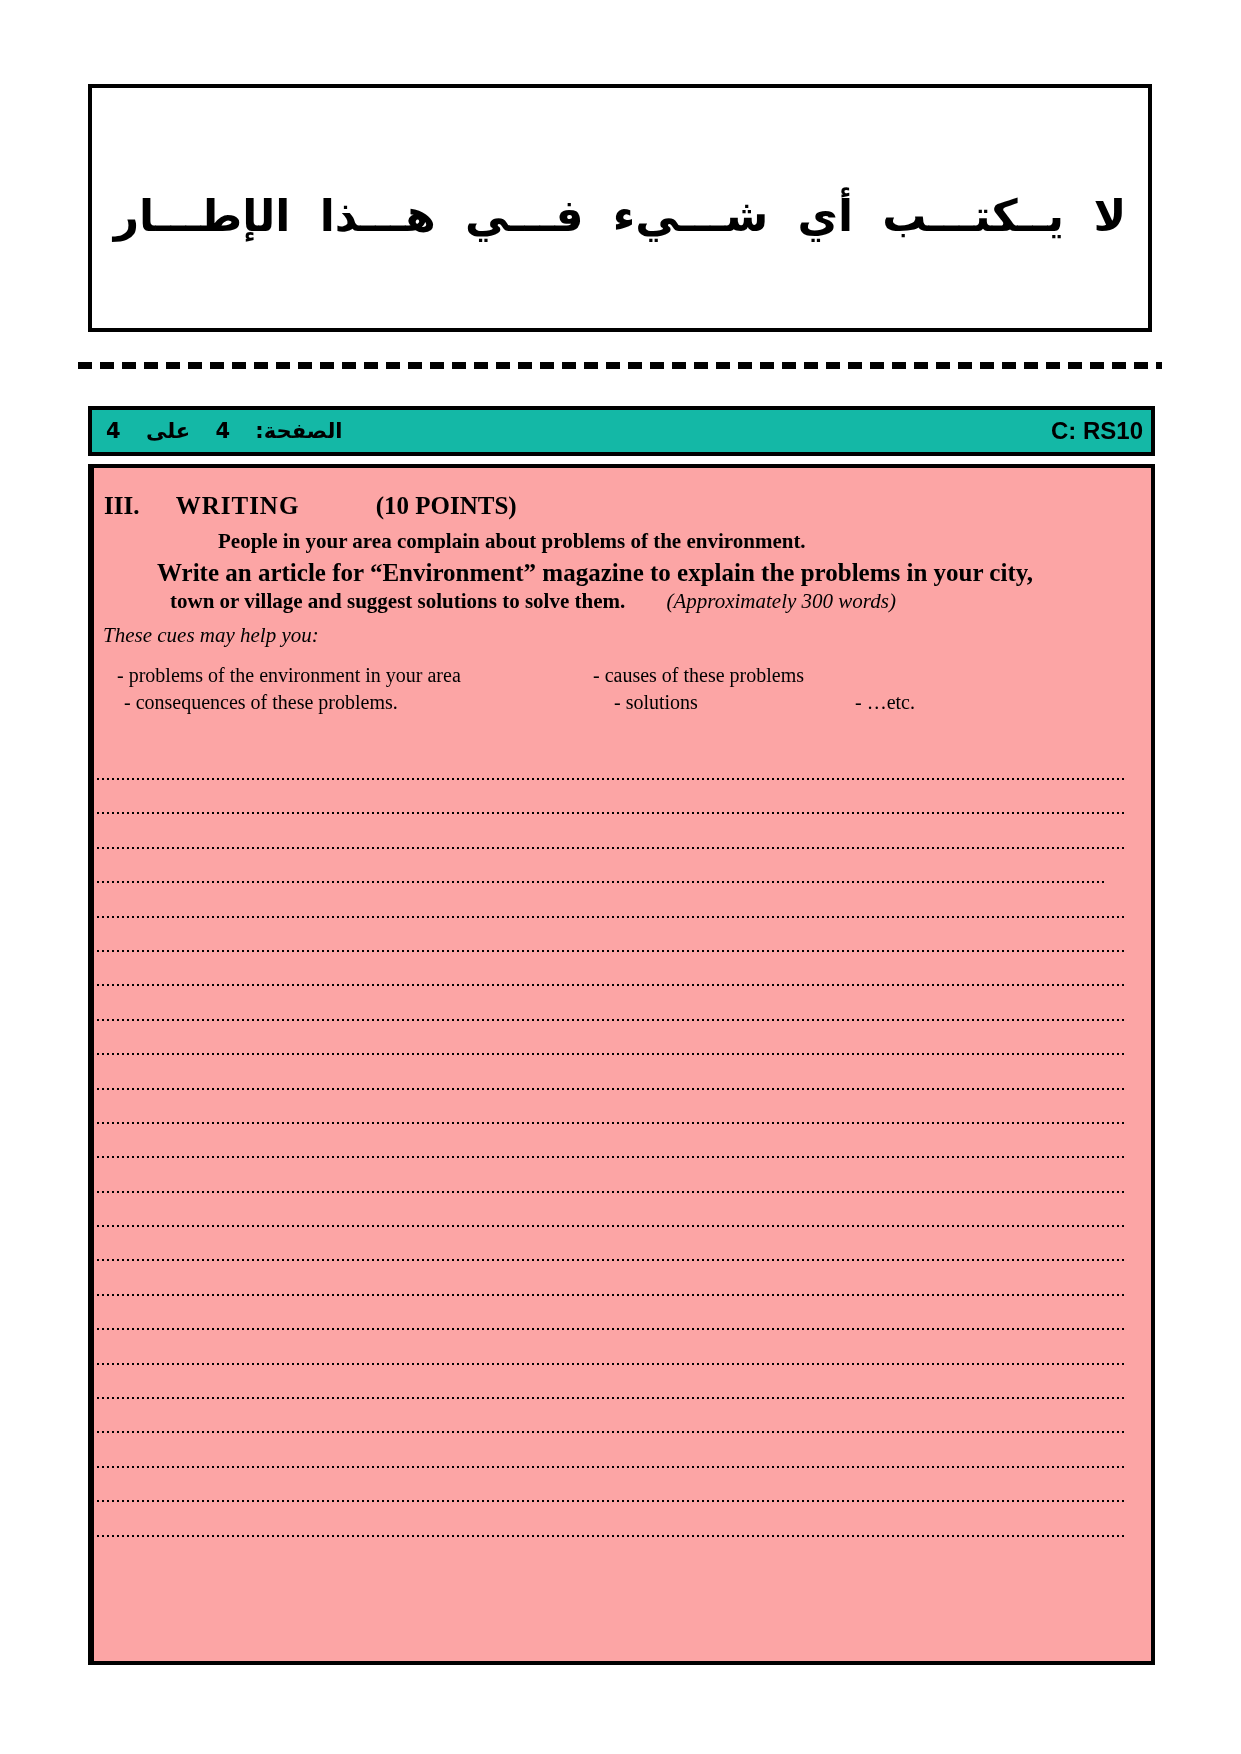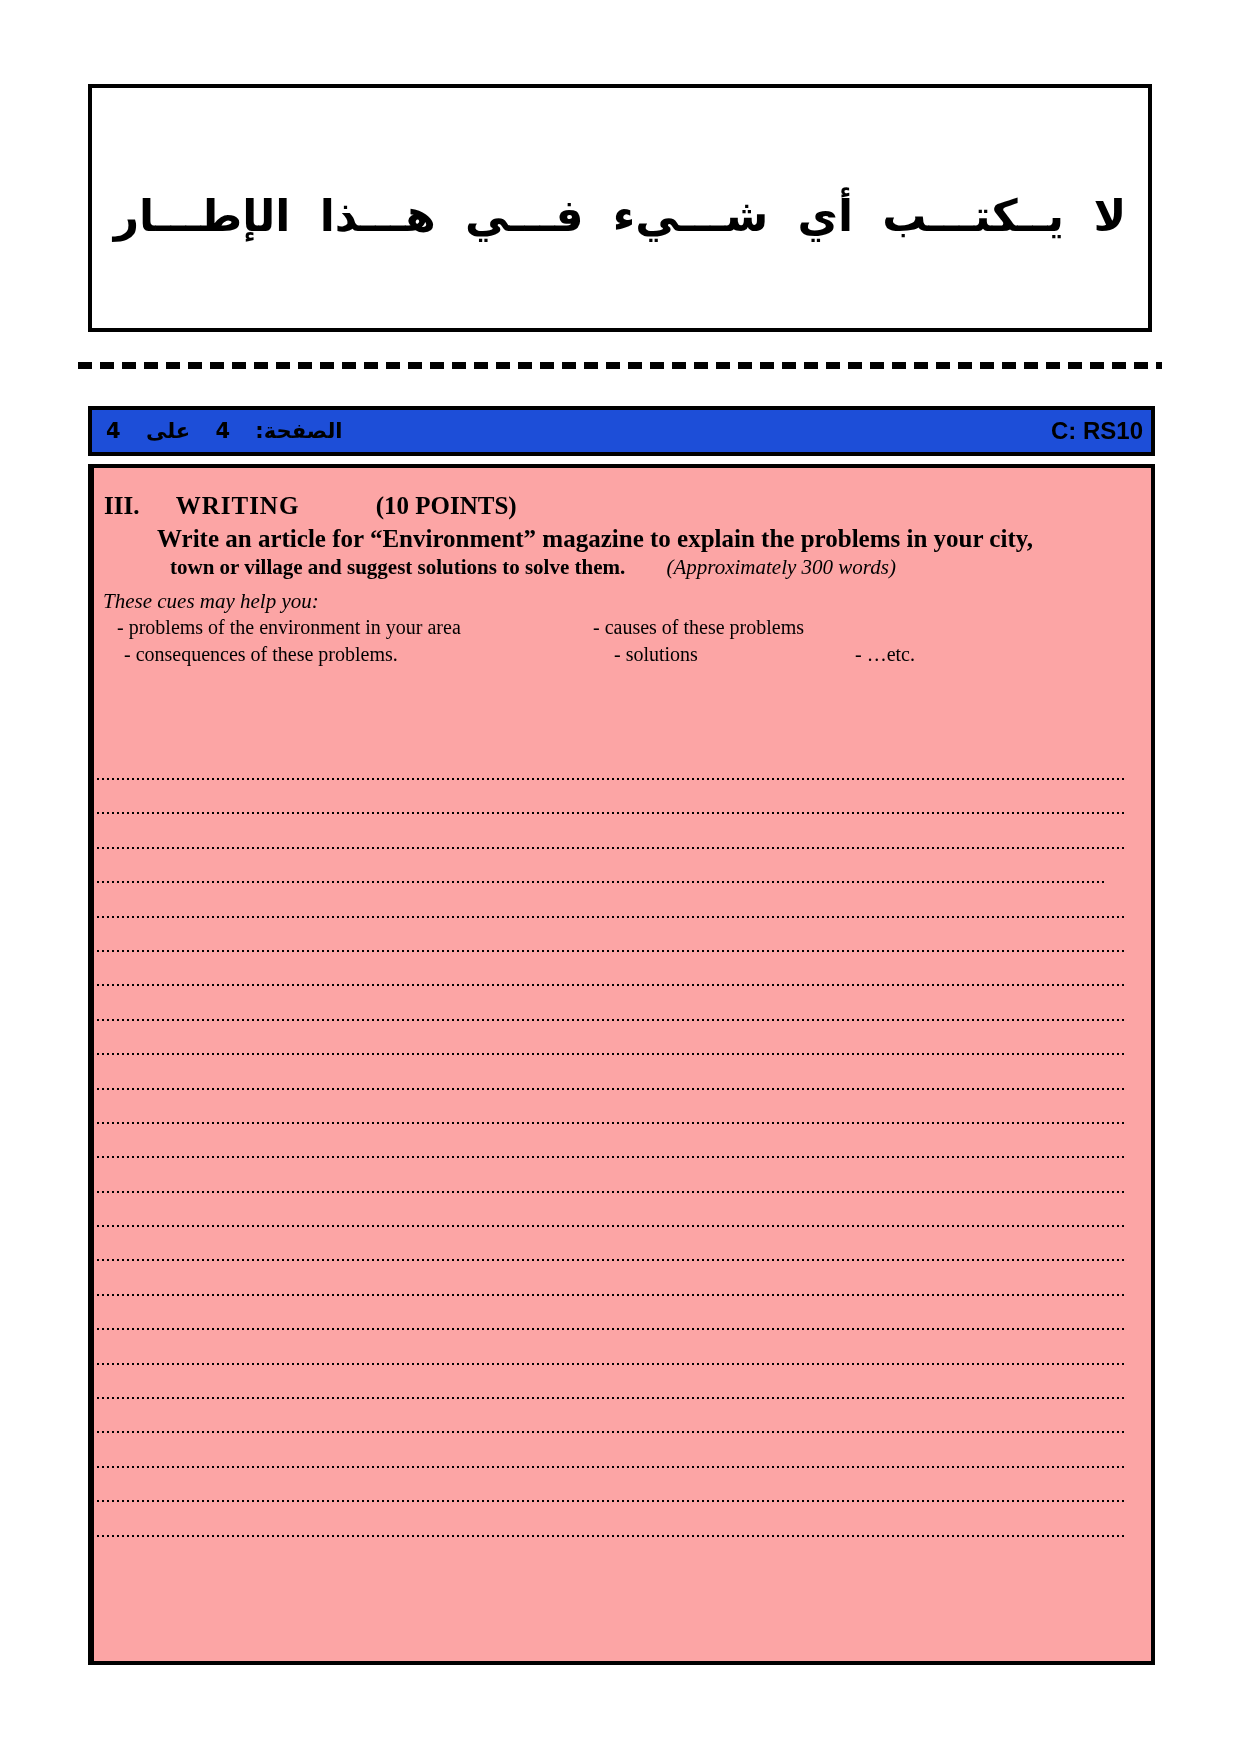--- a/index.html
+++ b/index.html
@@ -56,21 +56,21 @@
     left: 88px;
     top: 406px;
     width: 1067px;
     height: 50px;
     border: 4px solid #000;
     box-sizing: border-box;
     display: flex;
     justify-content: space-between;
     align-items: center;
     padding: 0 8px 0 14px;
-    background: #1d4ed8;
+    background: #14b8a6;
   }
   .header-bar .page-info {
     direction: rtl;
     font-family: "DejaVu Sans", sans-serif;
     font-weight: bold;
     font-size: 21px;
     word-spacing: 18px;
     white-space: nowrap;
   }
   .header-bar .exam-code {
@@ -129,21 +129,21 @@
     font-size: 21px;
     line-height: 26px;
     white-space: nowrap;
   }
   .task-line2 .length-note {
     font-weight: normal;
     font-style: italic;
     margin-left: 36px;
   }
   .cues-intro {
-    margin: 8px 0 0 9px;
+    margin: 8px 0 14px 9px;
     font-style: italic;
     font-size: 21px;
     line-height: 26px;
   }
   .cue-row {
     position: relative;
     height: 27px;
     font-size: 20px;
     line-height: 26px;
   }
@@ -189,20 +189,21 @@
 
 <div class="main-box">
   <div class="mb-inner">
 
     <div class="section-heading">
       <span class="sec-num">III.</span>
       <span class="sec-title">WRITING</span>
       <span class="sec-points">(10 POINTS)</span>
     </div>
 
+    <div class="situation-line">People in your area complain about problems of the environment.</div>
 
     <div class="task-line1">Write an article for  “Environment” magazine to explain the problems in your city,</div>
 
     <div class="task-line2">
       <span>town or village and suggest solutions to solve them.</span>
       <span class="length-note">(Approximately 300 words)</span>
     </div>
 
     <div class="cues-intro">These cues may help you:</div>
 

